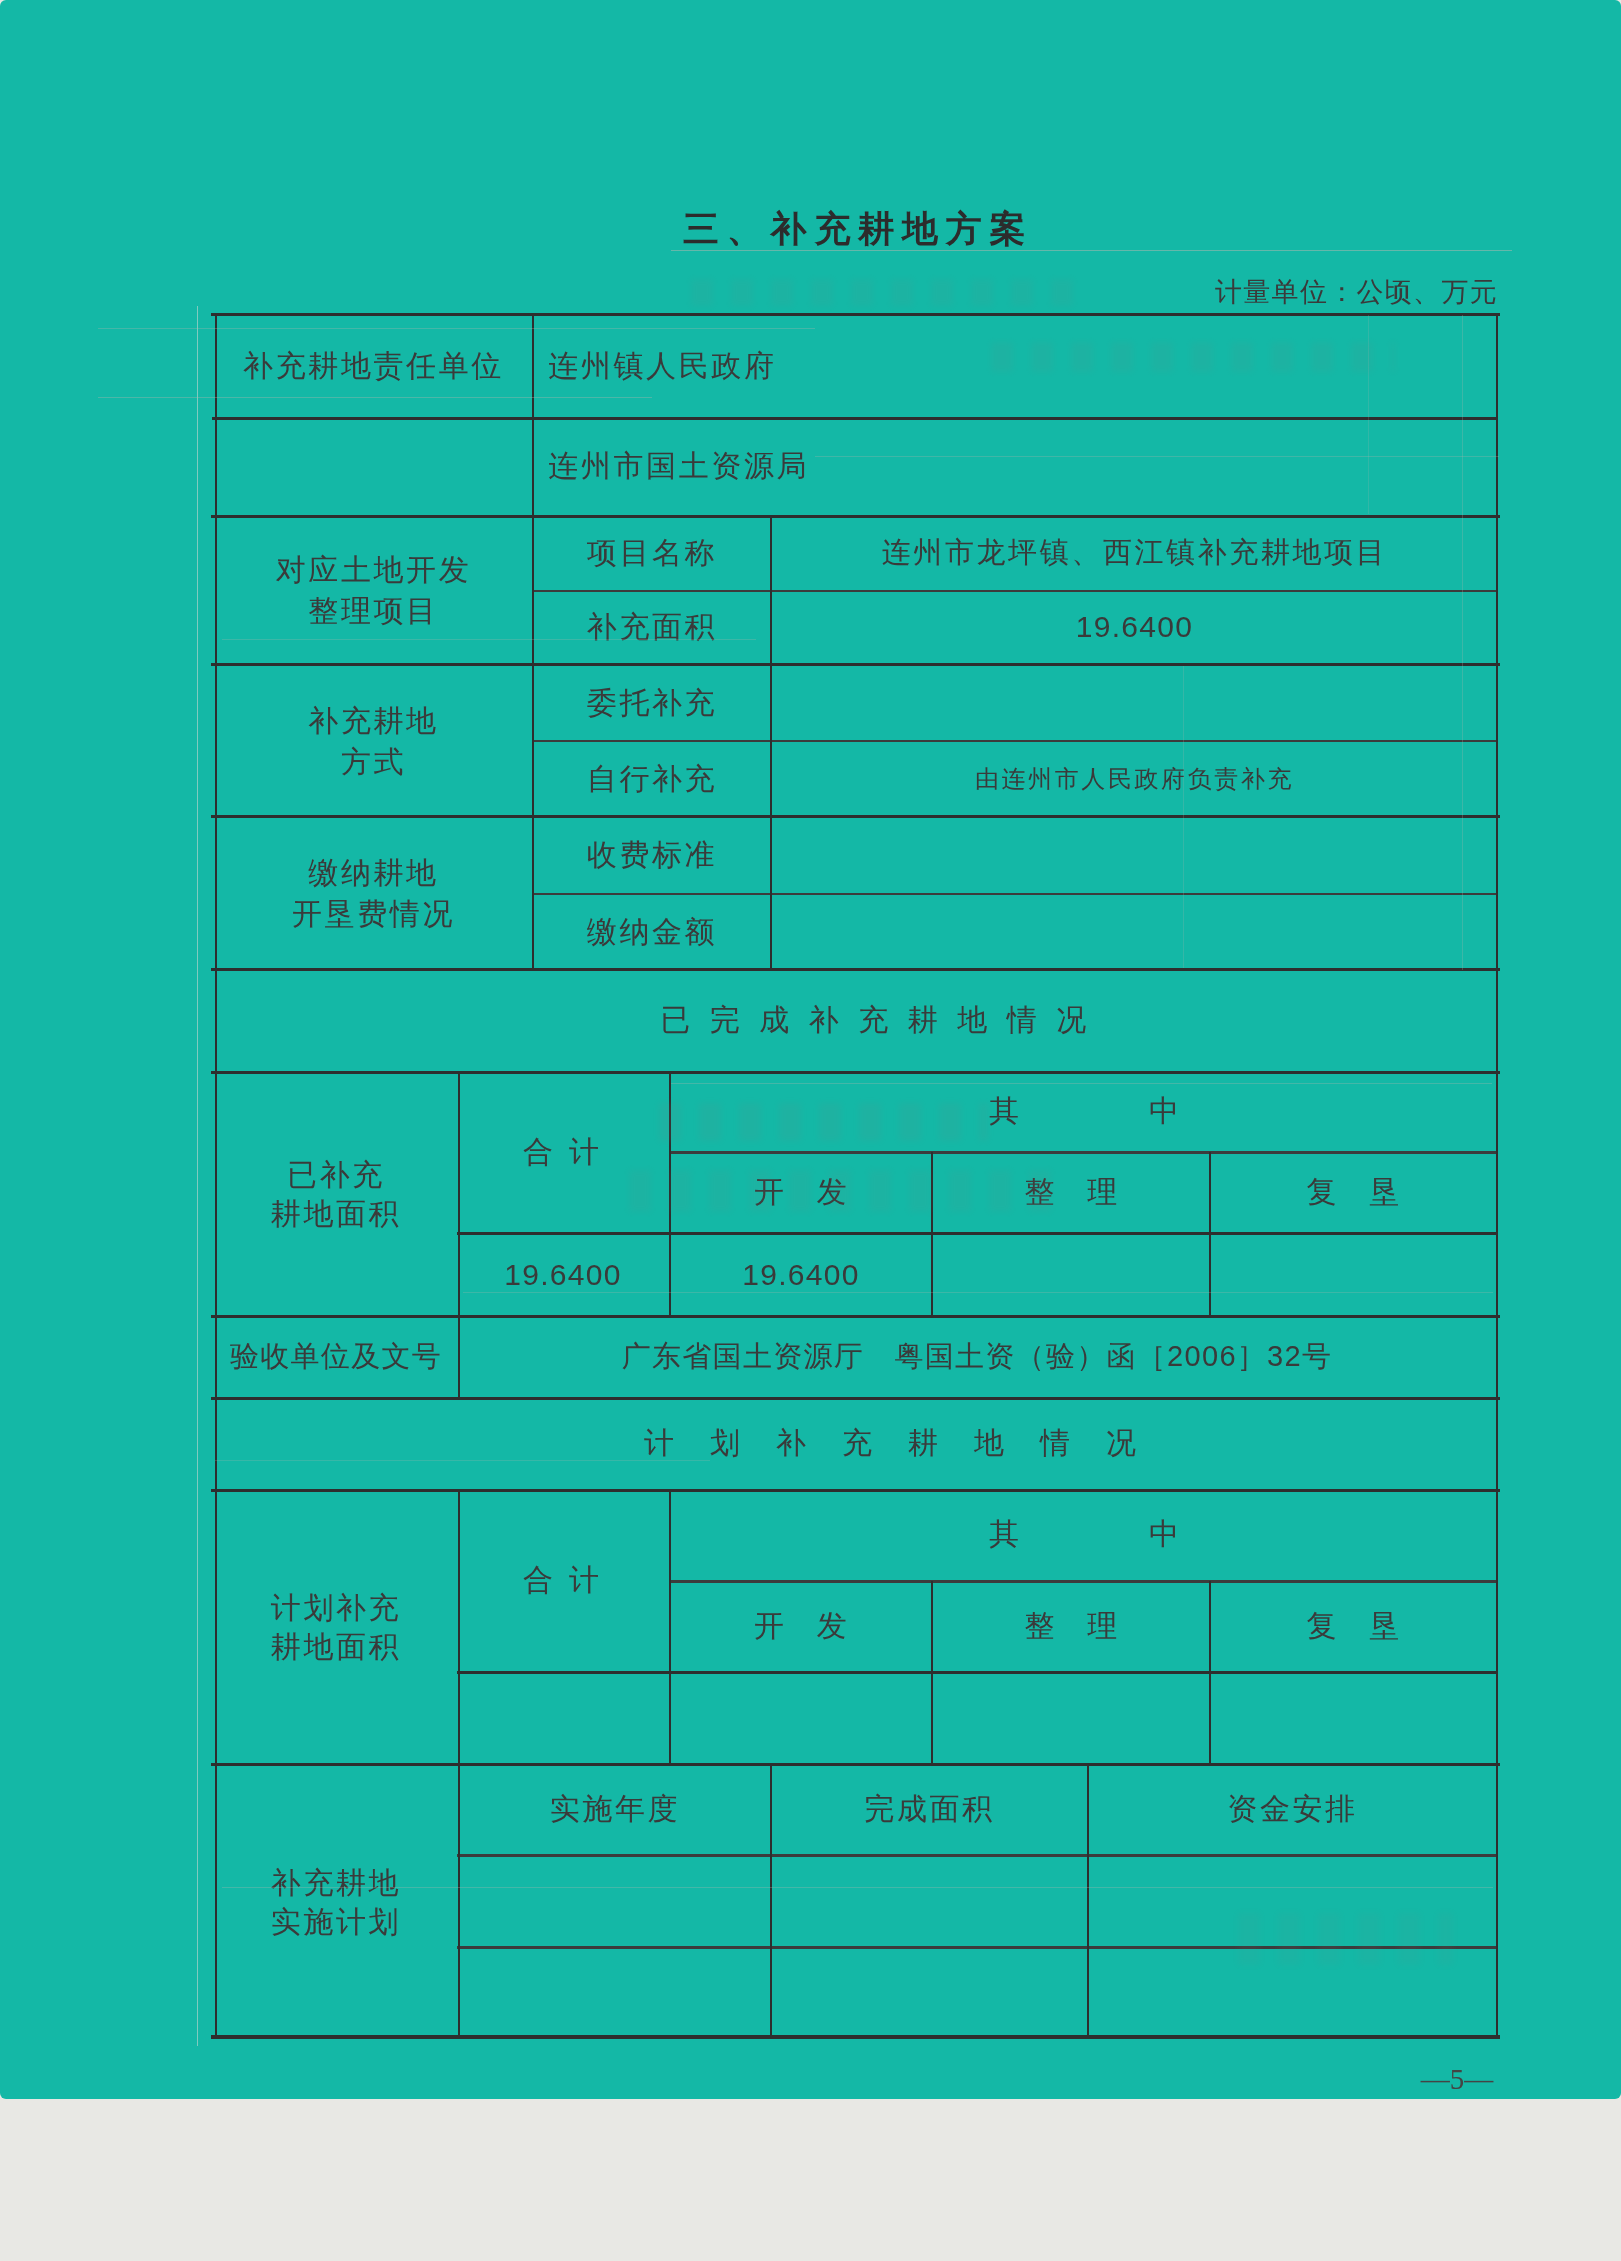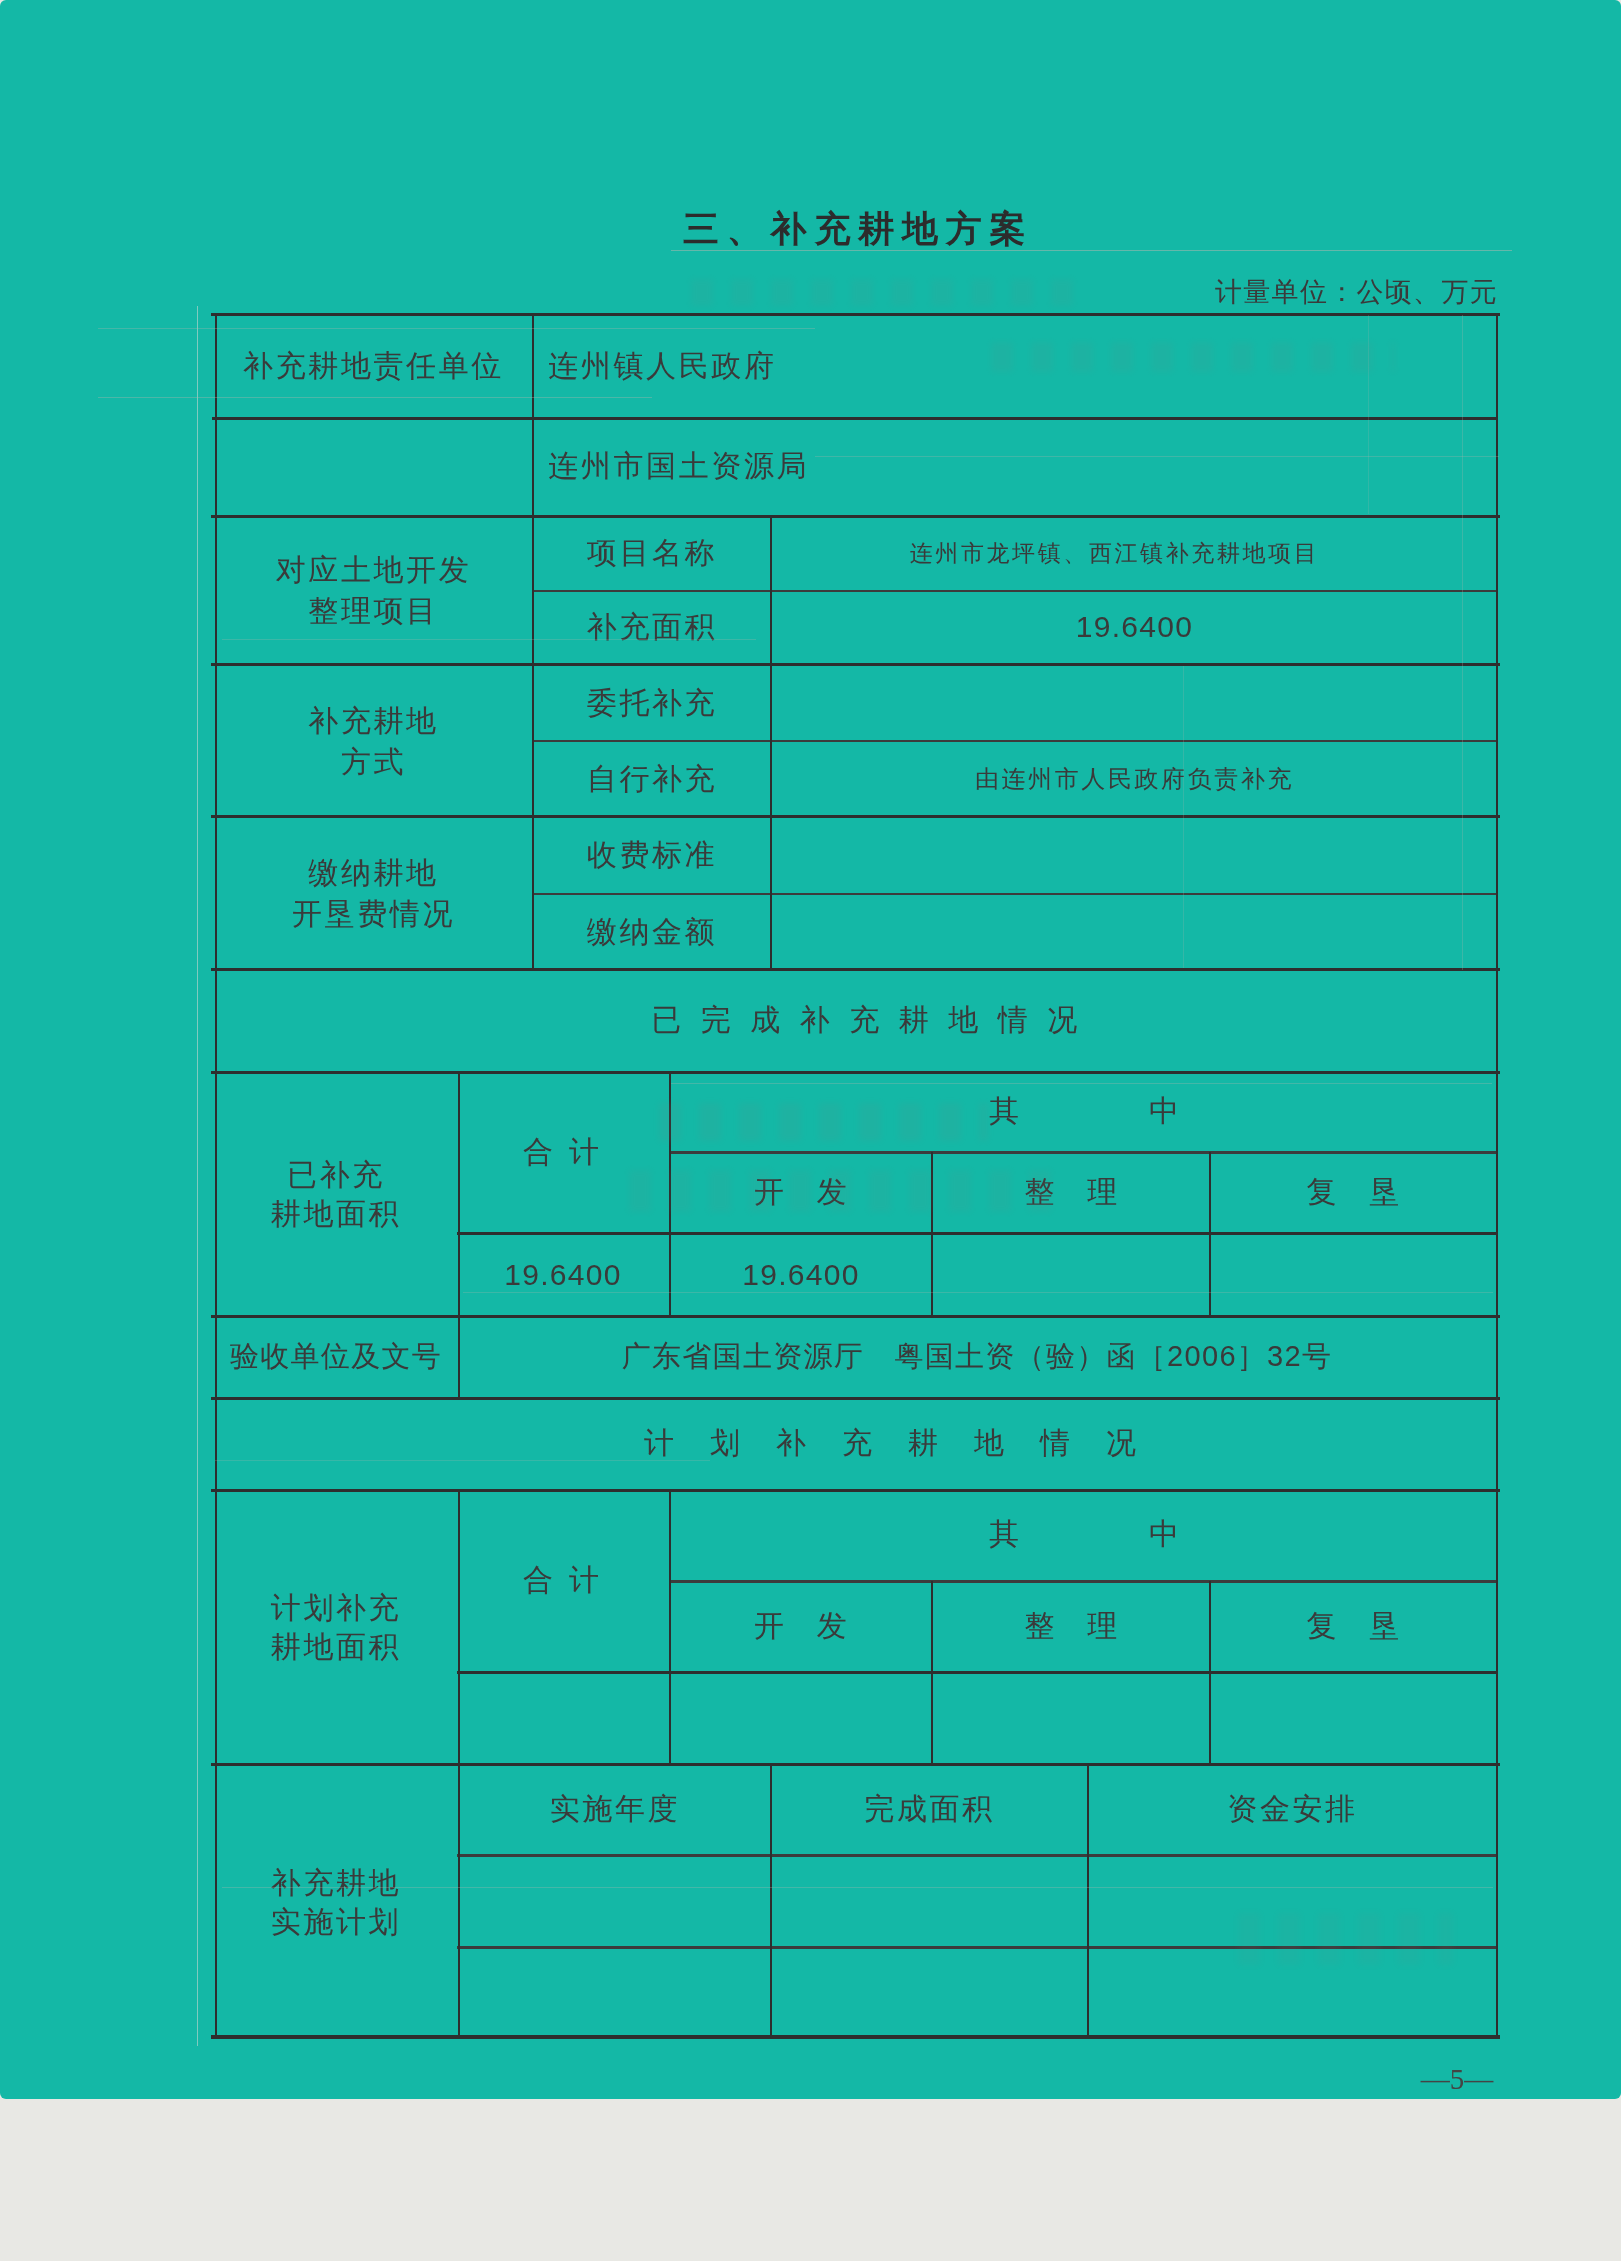--- a/index.html
+++ b/index.html
@@ -35,21 +35,21 @@
   }
   .unit-note{
     position:absolute;left:1108px;top:274px;width:390px;
     font-size:27px;letter-spacing:1.3px;color:#3a3a3a;text-align:right;
   }
   .page-number{
     position:absolute;left:1382px;top:2063px;width:150px;
     font-size:29px;color:#444;text-align:center;
     font-family:"Liberation Serif", serif;
   }
-  .spaced30{letter-spacing:19.5px;padding-left:18px;}
+  .spaced30{letter-spacing:19.5px;padding-left:27px;}
   .spaced56{letter-spacing:36px;padding-left:52px;}
   .among{display:flex;gap:130px;letter-spacing:0;}
   .fold{position:absolute;background:#d9d9d3;}
 </style>
 </head>
 <body>
 
 <div class="page">
 
   <div class="title">三、补充耕地方案</div>
@@ -96,21 +96,21 @@
   <div class="cell" style="left:216px;top:315px;width:315px;height:102px">补充耕地责任单位</div>
   <div class="cell left-al" style="left:534px;top:315px;width:912px;height:102px">连州镇人民政府</div>
 
   <div class="cell left-al" style="left:534px;top:418px;width:912px;height:96px">连州市国土资源局</div>
 
   <div class="cell two-line" style="left:216px;top:516px;width:315px;height:147px">
     <span>对应土地开发</span>
     <span>整理项目</span>
   </div>
   <div class="cell" style="left:534px;top:516px;width:236px;height:74px">项目名称</div>
-  <div class="cell" style="left:752px;top:516px;width:725px;height:74px;font-size:23px">连州市龙坪镇、西江镇补充耕地项目</div>
+  <div class="cell" style="left:772px;top:516px;width:725px;height:74px;font-size:29px">连州市龙坪镇、西江镇补充耕地项目</div>
   <div class="cell" style="left:534px;top:591px;width:236px;height:72px">补充面积</div>
   <div class="cell serif" style="left:772px;top:591px;width:725px;height:72px;font-size:30px">19.6400</div>
 
   <div class="cell two-line" style="left:216px;top:665px;width:315px;height:151px">
     <span>补充耕地</span>
     <span>方式</span>
   </div>
   <div class="cell" style="left:534px;top:665px;width:236px;height:76px">委托补充</div>
   <div class="cell" style="left:772px;top:665px;width:725px;height:76px"></div>
   <div class="cell" style="left:534px;top:742px;width:236px;height:74px">自行补充</div>

